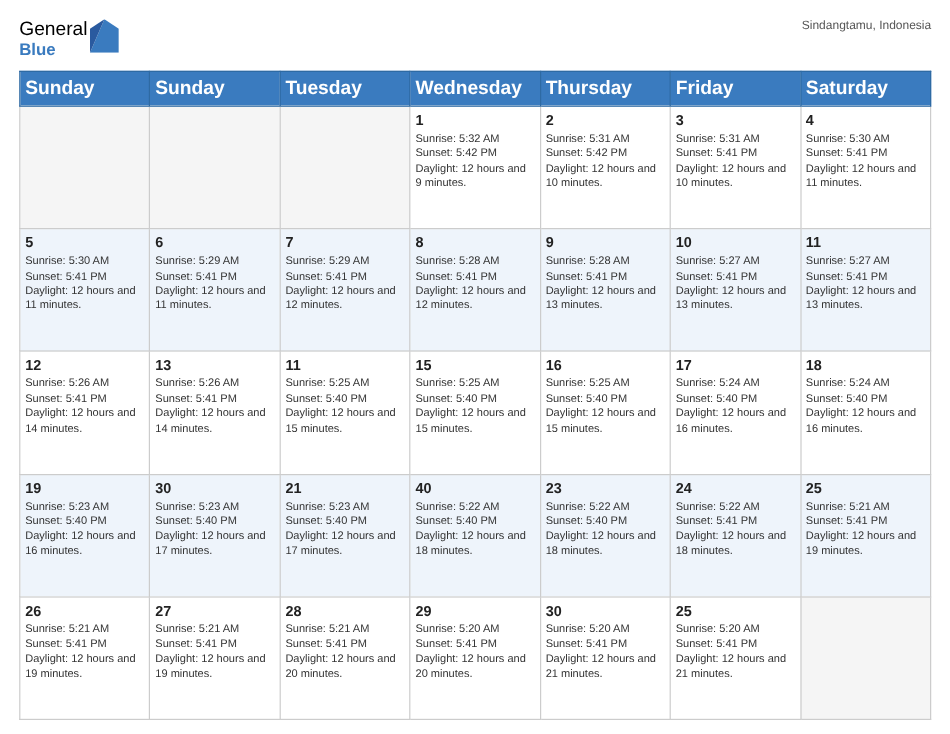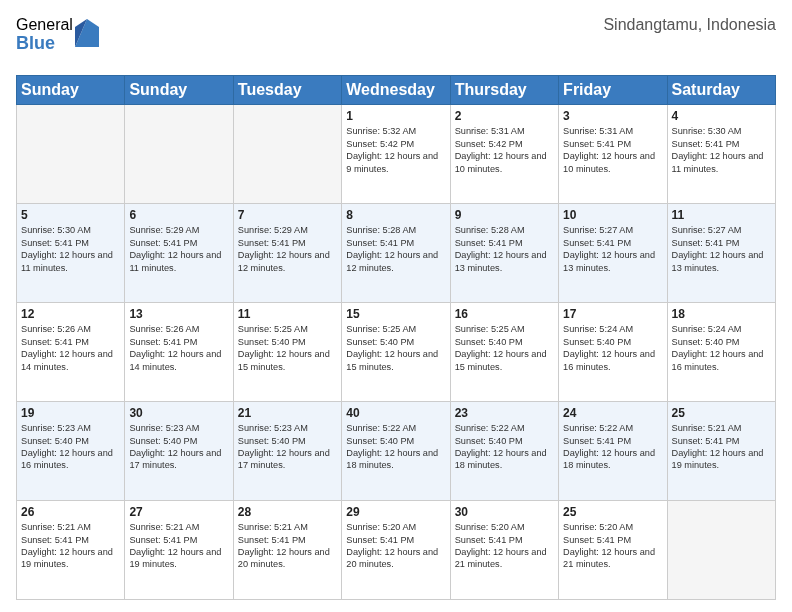--- a/index.html
+++ b/index.html
@@ -14,21 +14,21 @@
       width: 792px;
       height: 612px;
       padding: 16px 16px 12px 16px;
       display: flex;
       flex-direction: column;
     }
     .header {
       display: flex;
       justify-content: space-between;
       align-items: flex-start;
-      margin-bottom: 22px;
+      margin-bottom: 10px;
     }
     .logo {
       display: flex;
       align-items: center;
     }
     .logo-text {
       display: flex;
       flex-direction: column;
       line-height: 1.1;
     }
@@ -41,21 +41,21 @@
     .title-block {
       text-align: right;
     }
     .month-title {
       font-size: 32px;
       font-weight: normal;
       color: #222;
       line-height: 1.1;
     }
     .location {
-      font-size: 16px;
+      font-size: 10px;
       color: #555;
     }
     .calendar {
       flex: 1;
       border: 1px solid #ccc;
       border-collapse: collapse;
       width: 100%;
       table-layout: fixed;
     }
     .calendar th {
@@ -103,21 +103,21 @@
     .row-odd td.empty { background: #f5f5f5; }
   </style>
 </head>
 <body>
 
 <div class="page">
   <div class="header">
     <div class="logo">
       <div class="logo-text">
         <span>General</span>
-        <span style="color:#3a7bbf; font-weight:bold; font-size:18px;">Blue</span>
+        <span style="color:#3a7bbf; font-weight:bold; font-size:14px;">Blue</span>
       </div>
       <svg class="logo-icon" viewBox="0 0 24 28" fill="none" xmlns="http://www.w3.org/2000/svg">
         <polygon points="0,28 24,28 24,8 12,0" fill="#3a7bbf"></polygon>
         <polygon points="0,28 12,0 0,8" fill="#2a5a9f"></polygon>
       </svg>
     </div>
     <div class="title-block">
       <div class="location">Sindangtamu, Indonesia</div>
     </div>
   </div>

